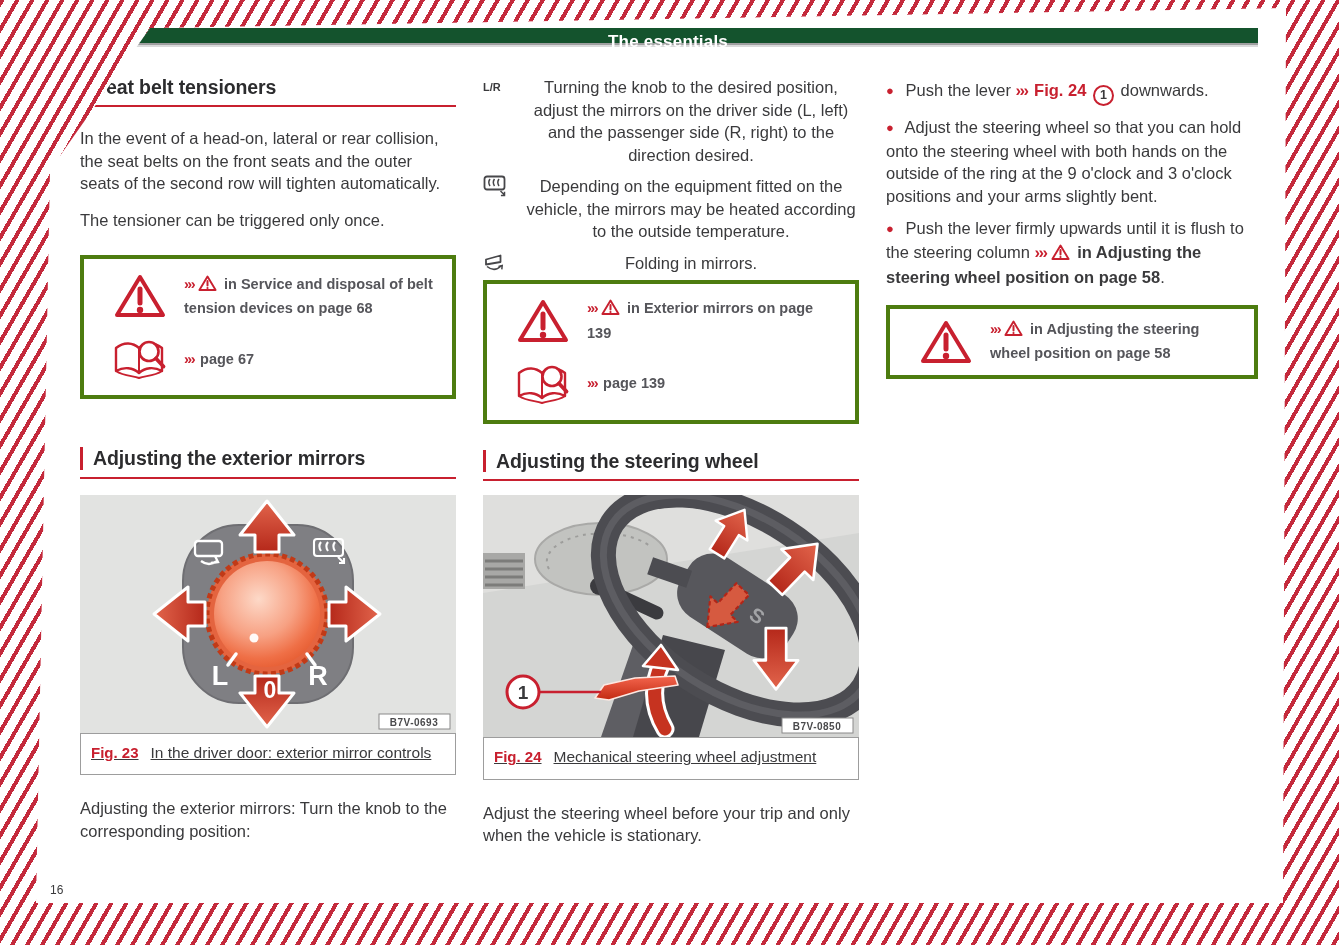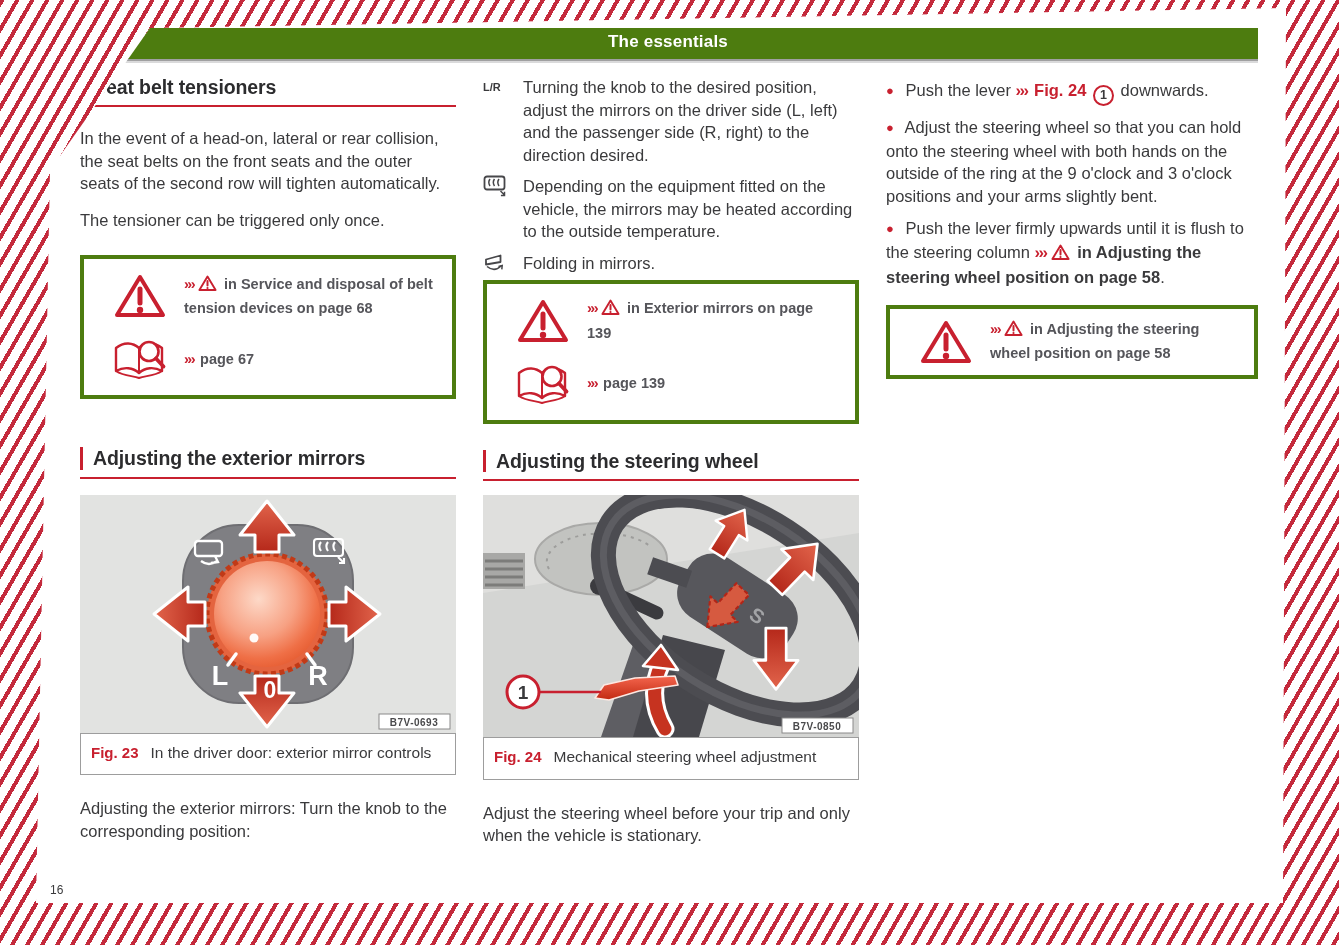--- a/index.html
+++ b/index.html
@@ -7,22 +7,22 @@
     width:1339px;height:945px;overflow:hidden;position:relative;
     background:repeating-linear-gradient(120deg,#c42a3c 0,#c42a3c 4px,#ffffff 4px,#ffffff 13px);
     font-family:"Liberation Sans","DejaVu Sans",sans-serif;
     -webkit-font-smoothing:antialiased;
   }
   .page{
     position:absolute;inset:0;background:#ffffff;
     clip-path:polygon(150px 28px,1286px 8px,1283px 903px,36px 903px,50px 170px);
   }
   .headerbar{
-    position:absolute;left:78px;top:28px;width:1180px;height:31px;
-    background:#4d7c0f;color:#ffffff;font-weight:bold;font-size:17px;
+    position:absolute;left:78px;top:28px;width:1180px;height:15px;
+    background:#14532d;color:#ffffff;font-weight:bold;font-size:17px;
     text-align:center;line-height:27px;letter-spacing:.2px;
     box-shadow:0 2px 0 rgba(88,88,90,.45),0 4px 0 rgba(88,88,90,.22);
   }
   .col{position:absolute;top:70px;}
   .col-left{left:80px;width:376px;}
   .col-mid{left:483px;width:376px;}
   .col-right{left:886px;width:372px;}
 
   .sec-head{border-bottom:2px solid #c8202f;padding-bottom:7px;}
   .sec-head h2{
@@ -38,28 +38,28 @@
   .warnicon{flex:0 0 88px;display:flex;justify-content:center;align-items:center;}
   .warntext{flex:1;font-weight:bold;font-size:14.5px;line-height:1.45;color:#55555a;padding-right:4px;}
   .chev{color:#c8202f;font-weight:bold;letter-spacing:-1.5px;margin-right:2px;}
   .wtri{display:inline-block;vertical-align:-3px;margin:0 3px 0 2px;}
   .figref{color:#c8202f;font-weight:bold;}
 
   .figure{margin-top:16px;line-height:0;}
   .figure svg{display:block;}
   .figcap{
     border:1px solid #9d9d9d;padding:8px 10px 10px;
-    font-size:15.5px;line-height:1.45;color:#3a3a3c;background:#fff;
+    font-size:15.5px;line-height:1.45;color:#3a3a3c;background:#fff;text-decoration:underline;
   }
   .figcap .figref{margin-right:12px;font-size:15px;}
 
   .mrow{display:flex;}
   .mrow + .mrow{margin-top:9px;}
   .mterm{flex:0 0 40px;font-weight:bold;font-size:11px;line-height:22.5px;color:#3a3a3c;}
-  .mtext{flex:1;}
+  .mtext{flex:1;text-align:center;}
 
   .bullet{margin-top:10px;}
   .bullet:first-child{margin-top:9px;}
   .blt{color:#c8202f;font-size:13px;margin-right:7px;vertical-align:1px;}
   .bold{font-weight:bold;}
   .circnum{
     display:inline-block;width:17px;height:17px;border:2px solid #c8202f;border-radius:50%;
     background:#fff;color:#3a3a3c;font-weight:bold;font-size:12.5px;line-height:17px;
     text-align:center;vertical-align:-3px;margin:0 2px;
   }

